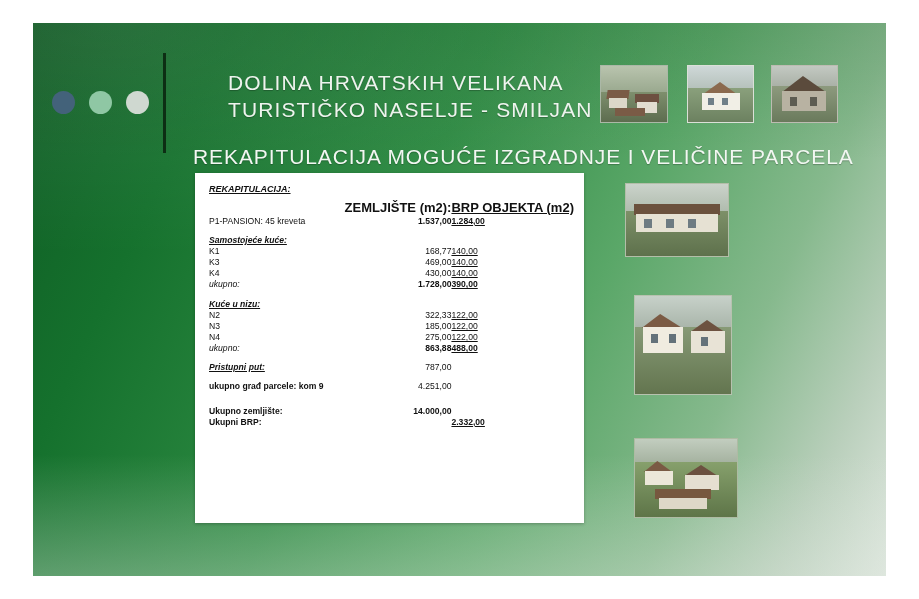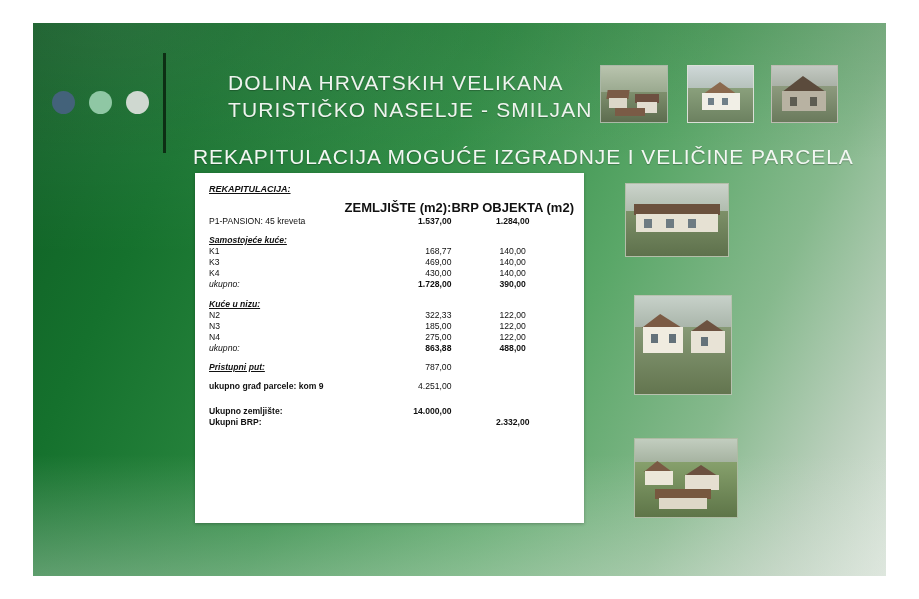--- a/index.html
+++ b/index.html
@@ -134,21 +134,21 @@
     font-size: 8.6px;
     color: #111;
   }
   table.rek td {
     padding: 0.55px 0;
     vertical-align: bottom;
     white-space: nowrap;
   }
   td.c1 { width: 48%; text-align: left; }
   td.c2 { width: 26%; text-align: right; padding-right: 18px; }
-  td.c3 { width: 26%; text-align: center; padding-right: 4px; }
+  td.c3 { width: 26%; text-align: left; padding-right: 4px; text-decoration: underline; }
 
   .hdr-under { text-decoration: underline; font-weight: bold; font-style: italic; font-size: 9px; }
   .sec { text-decoration: underline; font-style: italic; font-weight: bold; font-size: 8.6px; }
   .colhead { font-weight: bold; font-size: 13px; }
   .b { font-weight: bold; }
   .i { font-style: italic; }
   .spacer td { height: 7px; }
   .spacer-sm td { height: 4px; }
   .spacer-lg td { height: 12px; }
 </style>

